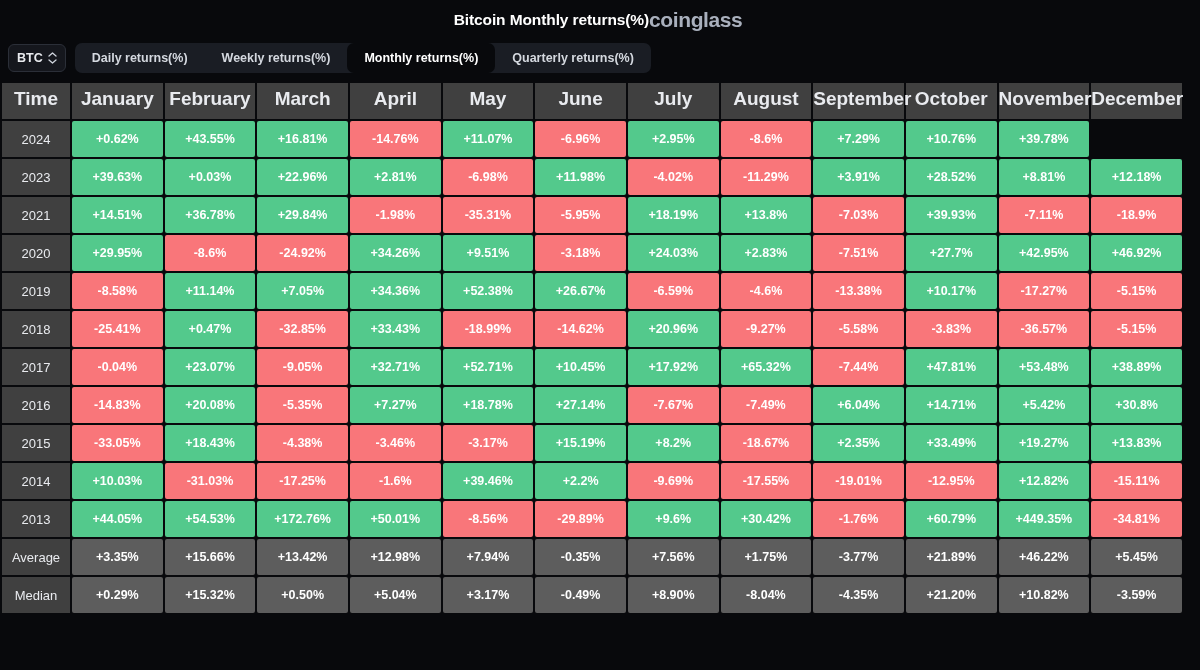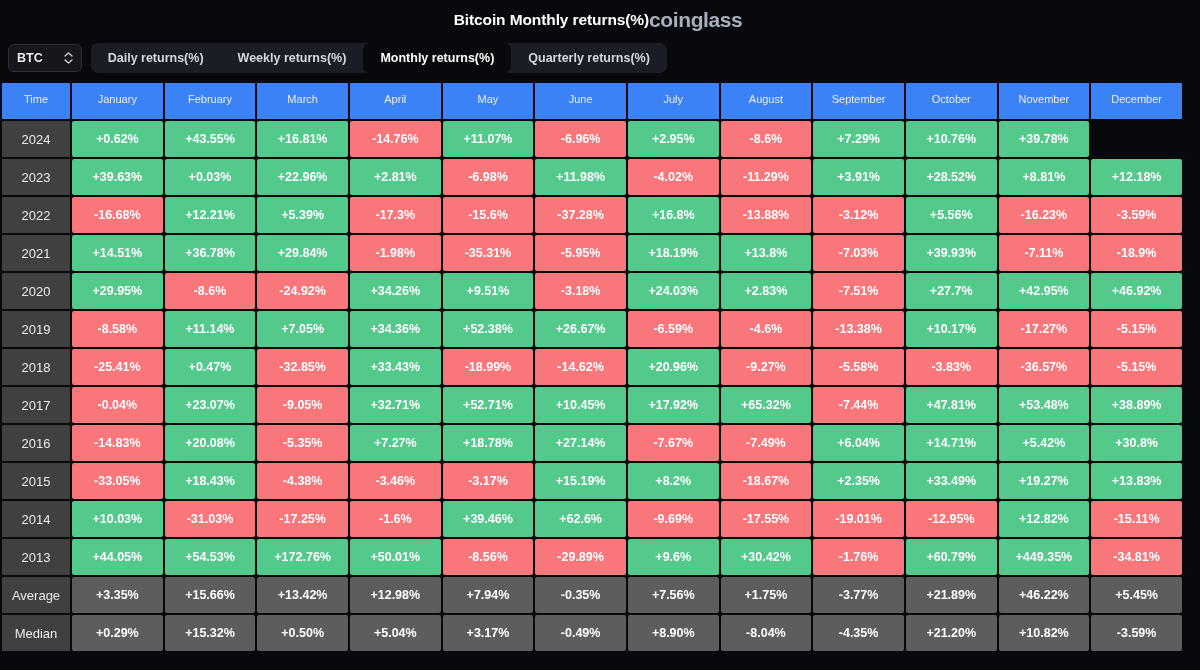--- a/index.html
+++ b/index.html
@@ -51,21 +51,21 @@
   }
   .asset-select {
     background: #15171d;
     border: 1px solid #2b2f38;
     border-radius: 6px;
     height: 28px;
     min-width: 52px;
     display: flex;
     align-items: center;
     justify-content: center;
-    gap: 21px;
+    gap: 5px;
     padding: 0 8px;
     cursor: pointer;
   }
   .asset-select .label {
     color: #e8eaee;
     font-size: 12.5px;
     font-weight: 600;
   }
   .updown {
     display: flex;
@@ -115,23 +115,23 @@
   table.returns td.rowhead {
     width: 68px;
   }
   table.returns th, table.returns td {
     height: 36px;
     text-align: center;
     vertical-align: middle;
   }
   thead th {
     color: #e9ebef;
-    font-size: 11px;
-    font-weight: normal;
-    background: #3b82f6;
+    font-size: 19px;
+    font-weight: bold;
+    background: #404040;
     height: 28px;
     padding-bottom: 4px;
   }
   td.rowhead {
     color: #e9ebef;
     font-size: 13px;
     background: #404040;
     font-weight: normal;
   }
   td.cell {
@@ -219,35 +219,20 @@
             <td class="cell neg">-6.98%</td>
             <td class="cell pos">+11.98%</td>
             <td class="cell neg">-4.02%</td>
             <td class="cell neg">-11.29%</td>
             <td class="cell pos">+3.91%</td>
             <td class="cell pos">+28.52%</td>
             <td class="cell pos">+8.81%</td>
             <td class="cell pos">+12.18%</td>
           </tr>
           <tr>
-            <td class="rowhead">2022</td>
-            <td class="cell neg">-16.68%</td>
-            <td class="cell pos">+12.21%</td>
-            <td class="cell pos">+5.39%</td>
-            <td class="cell neg">-17.3%</td>
-            <td class="cell neg">-15.6%</td>
-            <td class="cell neg">-37.28%</td>
-            <td class="cell pos">+16.8%</td>
-            <td class="cell neg">-13.88%</td>
-            <td class="cell neg">-3.12%</td>
-            <td class="cell pos">+5.56%</td>
-            <td class="cell neg">-16.23%</td>
-            <td class="cell neg">-3.59%</td>
-          </tr>
-          <tr>
             <td class="rowhead">2021</td>
             <td class="cell pos">+14.51%</td>
             <td class="cell pos">+36.78%</td>
             <td class="cell pos">+29.84%</td>
             <td class="cell neg">-1.98%</td>
             <td class="cell neg">-35.31%</td>
             <td class="cell neg">-5.95%</td>
             <td class="cell pos">+18.19%</td>
             <td class="cell pos">+13.8%</td>
             <td class="cell neg">-7.03%</td>
@@ -345,21 +330,21 @@
             <td class="cell pos">+19.27%</td>
             <td class="cell pos">+13.83%</td>
           </tr>
           <tr>
             <td class="rowhead">2014</td>
             <td class="cell pos">+10.03%</td>
             <td class="cell neg">-31.03%</td>
             <td class="cell neg">-17.25%</td>
             <td class="cell neg">-1.6%</td>
             <td class="cell pos">+39.46%</td>
-            <td class="cell pos">+62.6%</td>
+            <td class="cell pos">+2.2%</td>
             <td class="cell neg">-9.69%</td>
             <td class="cell neg">-17.55%</td>
             <td class="cell neg">-19.01%</td>
             <td class="cell neg">-12.95%</td>
             <td class="cell pos">+12.82%</td>
             <td class="cell neg">-15.11%</td>
           </tr>
           <tr>
             <td class="rowhead">2013</td>
             <td class="cell pos">+44.05%</td>

